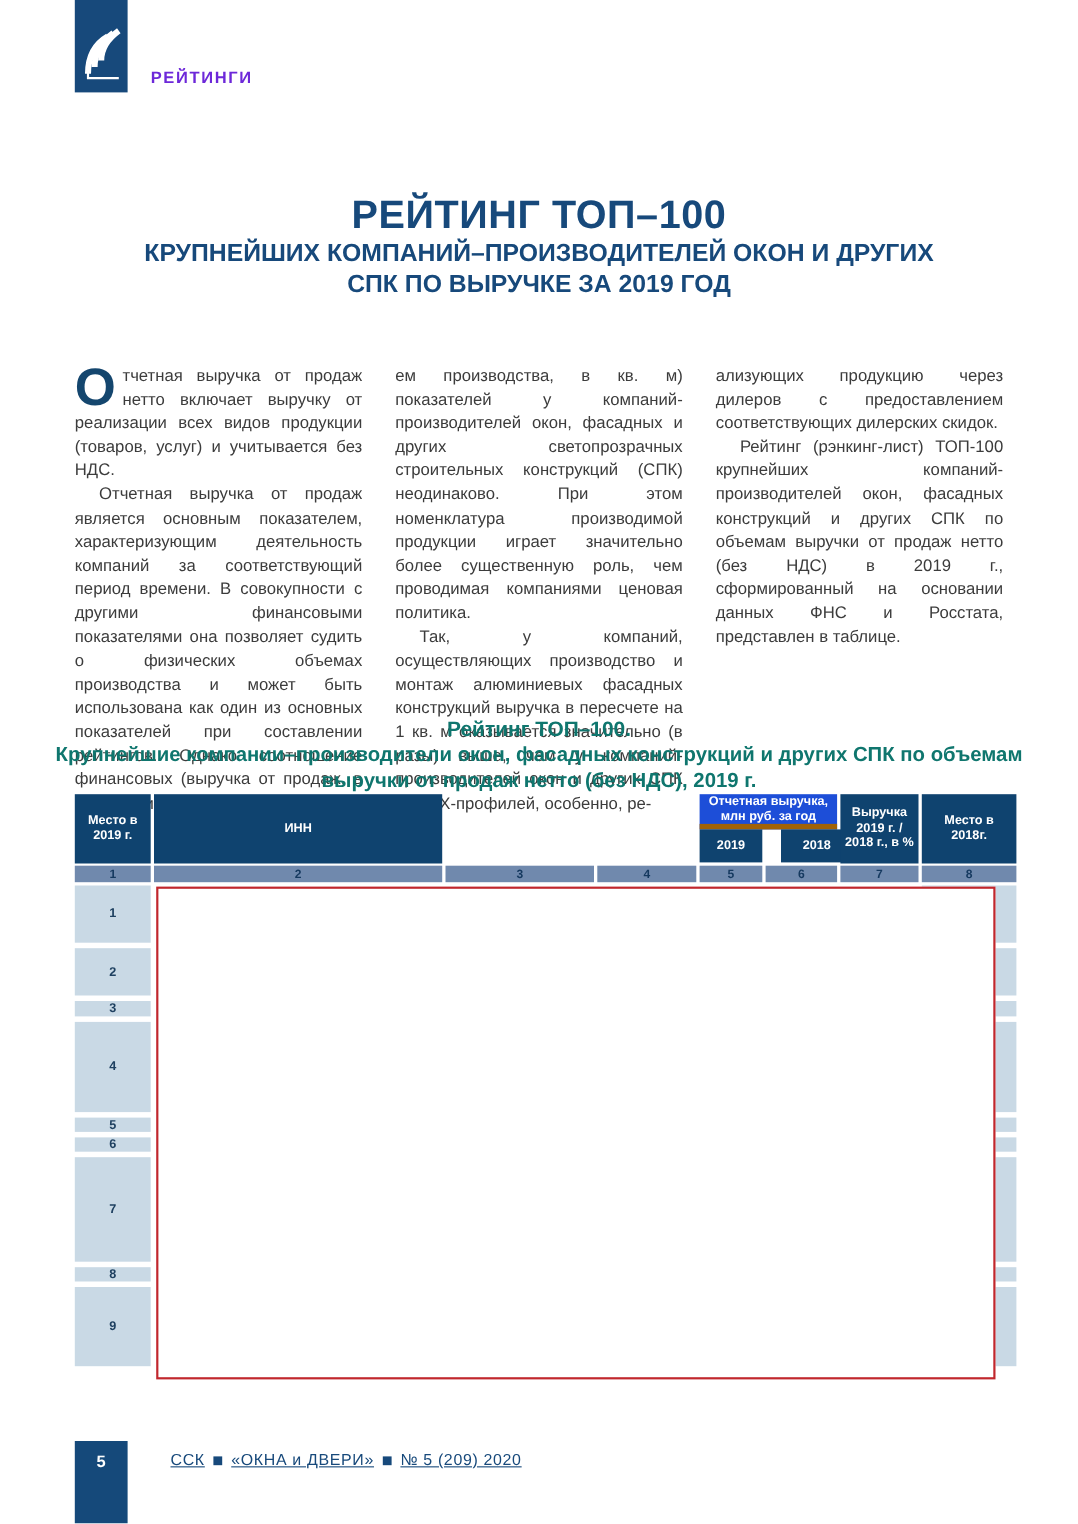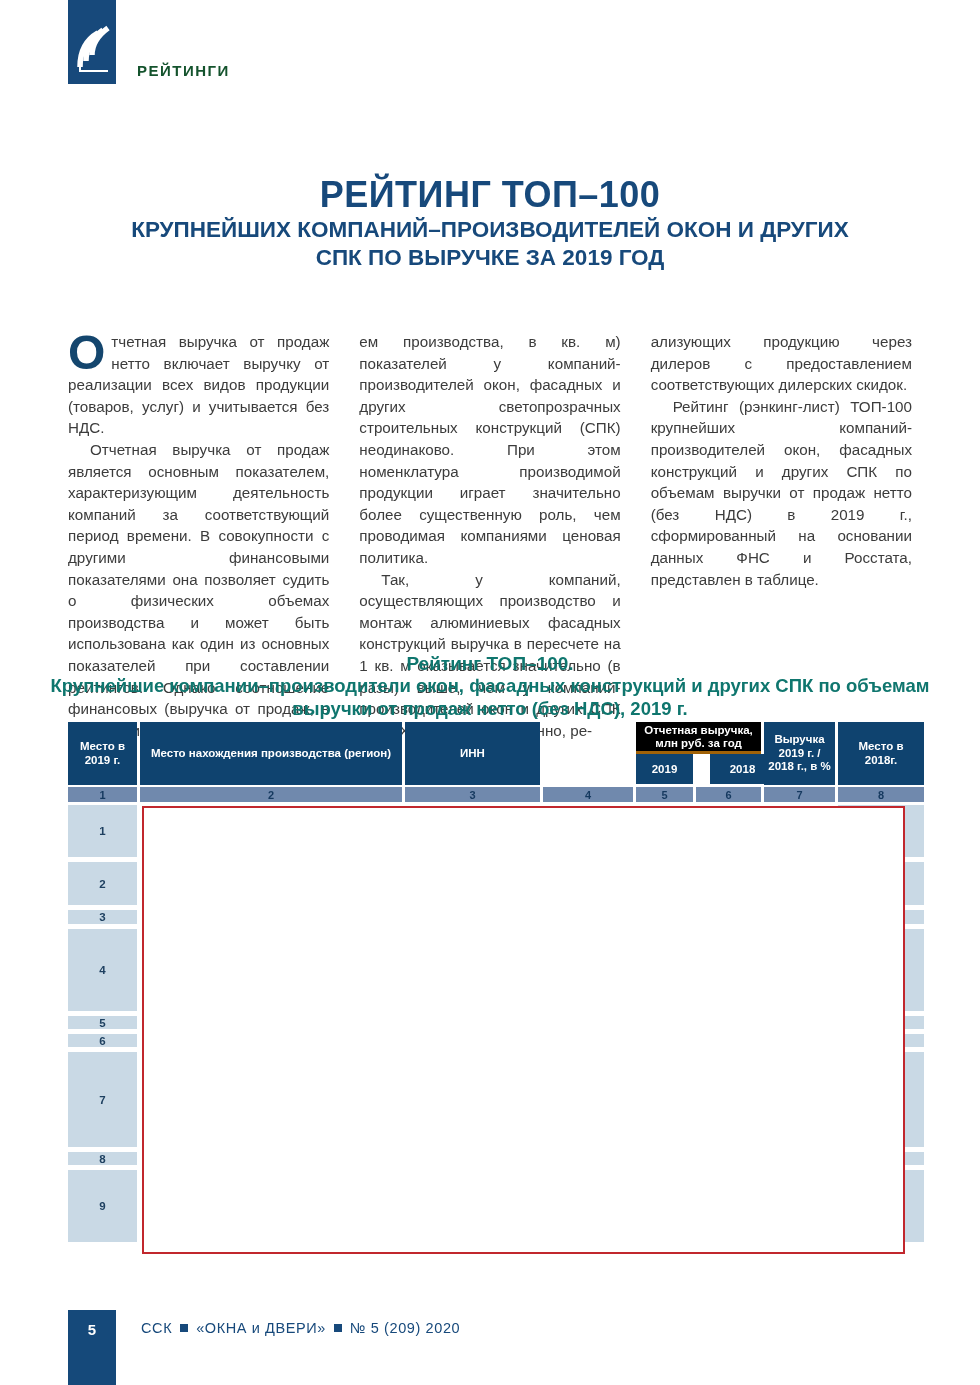--- a/index.html
+++ b/index.html
@@ -2,21 +2,21 @@
 <html lang="ru"><head>
 <meta charset="utf-8">
 <style>
   html,body { margin:0; padding:0; }
   body { font-family:"Liberation Sans", sans-serif; background:#ffffff; }
   .page { position:relative; width:980px; height:1385px; background:#ffffff; overflow:hidden; }
 
   
   .logo-block { position:absolute; left:68px; top:0; width:48px; height:84px; background:#17497b; }
   .section-label { position:absolute; left:137px; top:62px; font-size:15px; font-weight:700;
-                   letter-spacing:1.5px; color:#14532d; }
+                   letter-spacing:1.5px; color:#6d28d9; }
 
   
   .title-block { position:absolute; top:174px; left:0; width:980px; text-align:center; color:#17497b; }
   .title-line1 { font-size:36px; font-weight:700; line-height:42px; letter-spacing:0.5px; }
   .title-line2, .title-line3 { font-size:22.5px; font-weight:700; line-height:28px; }
 
   
   .columns { position:absolute; top:331px; left:68px; width:844px; display:flex; gap:30px; }
   .col { width:262px; font-size:15.2px; line-height:21.6px; text-align:justify; color:#3c3c3c; }
   .col p { margin:0; }
@@ -30,23 +30,23 @@
   .caption-line2 { font-size:18.5px; font-weight:700; line-height:22.5px; }
 
   
   .rtable { position:absolute; left:68px; top:722px; width:856px; }
   .thead, .colnums { display:grid; grid-template-columns:69px 262px 135px 90px 57px 65px 71px 86px;
                      column-gap:3px; }
   .th { background:#0f436f; color:#ffffff; font-weight:700; font-size:11.5px; line-height:13.5px;
         height:63px; display:flex; align-items:center; justify-content:center; text-align:center;
         padding:0 4px; box-sizing:border-box; }
   .th-rev { grid-column:5 / 7; padding:0; display:block; background:transparent; height:63px; }
-  .rev-top { background:#000000; height:32px; display:flex; align-items:center; justify-content:center;
+  .rev-top { background:#1d4ed8; height:32px; display:flex; align-items:center; justify-content:center;
              text-align:center; color:#ffffff; font-weight:700; font-size:11.5px; line-height:13px;
-             border-bottom:3px solid #a16207; box-sizing:border-box; }
+             border-bottom:5px solid #a16207; box-sizing:border-box; }
   .rev-years { display:grid; grid-template-columns:57px 65px; column-gap:17px; height:30px; margin-top:0; }
   .yr { background:#0f436f; color:#ffffff; font-weight:700; font-size:11.5px;
         display:flex; align-items:center; justify-content:center; }
   .colnums { margin-top:2px; }
   .cn { background:#7089ad; color:#15395f; font-weight:700; font-size:11px; height:15px;
         display:flex; align-items:center; justify-content:center; }
 
   .tbody { position:relative; height:450px; margin-top:3px; }
   .rank-col { position:absolute; left:0; top:0; width:69px; }
   .rank-col-right { position:absolute; right:0; top:0; width:86px; }
@@ -55,22 +55,22 @@
   .h1r { height:52px; } .h2r { height:43px; } .h3r { height:14px; } .h4r { height:82px; }
   .h5r { height:13px; } .h6r { height:13px; } .h7r { height:95px; } .h8r { height:13px; }
   .h9r { height:72px; }
   .red-box { position:absolute; left:74px; top:1px; width:763px; height:448px; box-sizing:border-box;
              background:#ffffff; border:2px solid #c1272d; }
 
   
   .footer-page-block { position:absolute; left:68px; top:1310px; width:48px; height:75px;
                        background:#15497a; color:#ffffff; text-align:center; font-weight:700;
                        font-size:15px; padding-top:11px; box-sizing:border-box; }
-  .footer-line { position:absolute; left:141px; top:1320px; display:flex; align-items:center;
-                 gap:8px; color:#17497b; font-size:14.5px; letter-spacing:0.6px; }
+  .footer-line { position:absolute; left:155px; top:1320px; display:flex; align-items:center;
+                 gap:8px; color:#17497b; font-size:14.5px; letter-spacing:0.6px;text-decoration:underline; }
   .sq { width:8px; height:8px; background:#17497b; flex:0 0 auto; }
 </style>
 </head>
 <body>
 
 <div class="page">
 
   <div class="logo-block">
     <svg width="48" height="84" viewBox="0 0 48 84">
       <path d="M12 67 C 12 52, 18 40, 30 33" stroke="#ffffff" stroke-width="5.5" fill="none"></path>
@@ -103,21 +103,20 @@
   </div>
 
   <div class="table-caption">
     <div class="caption-line1">Рейтинг ТОП–100.</div>
     <div class="caption-line2">Крупнейшие компании–производители окон, фасадных конструкций и других СПК по объемам выручки от продаж нетто (без НДС), 2019 г.</div>
   </div>
 
   <div class="rtable">
     <div class="thead">
       <div class="th">Место в 2019 г.</div>
-      <div class="th">Место нахождения производства (регион)</div>
       <div class="th">ИНН</div>
       <div class="th-rev">
         <div class="rev-top">Отчетная выручка, млн руб. за год</div>
         <div class="rev-years">
           <div class="yr">2019</div>
           <div class="yr">2018</div>
         </div>
       </div>
       <div class="th">Выручка 2019 г. / 2018 г., в %</div>
       <div class="th">Место в 2018г.</div>

